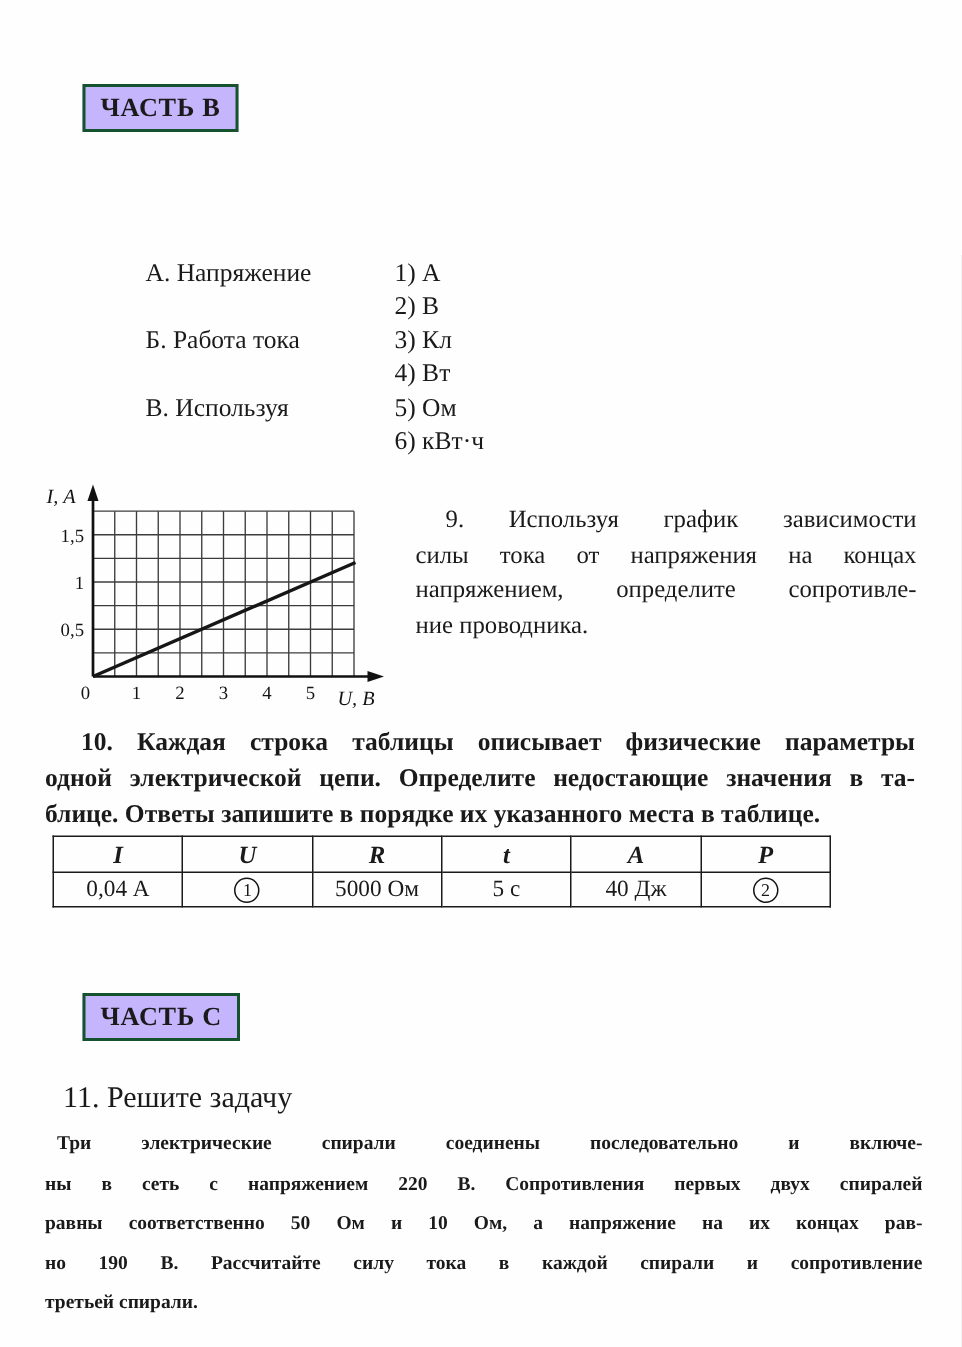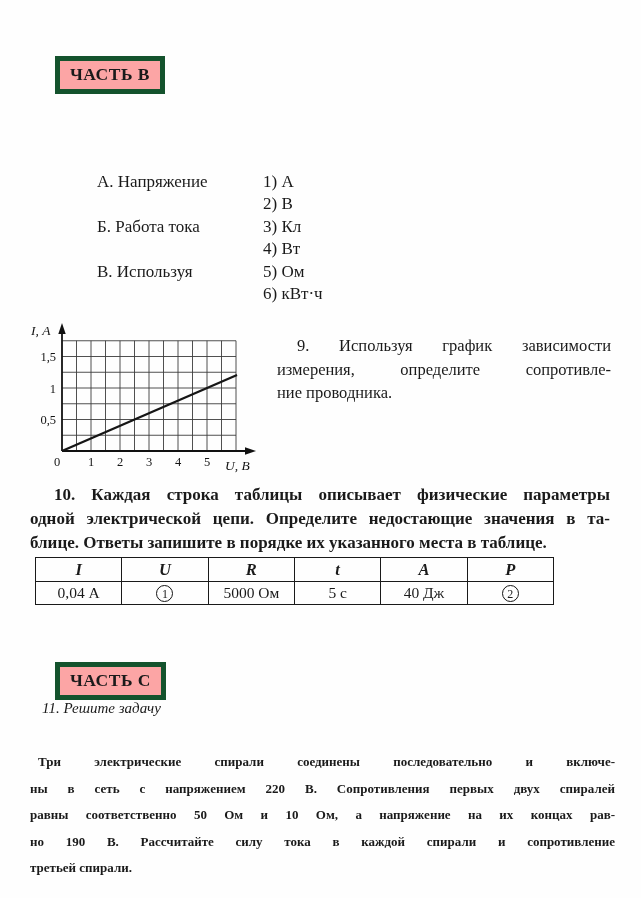--- a/index.html
+++ b/index.html
@@ -4,23 +4,23 @@
 <style>
   html,body { margin:0; padding:0; background:#e8e8e8; }
   .page {
     position:relative; width:641px; height:898px; margin:0 auto;
     background:#fefefe; color:#1a1a1a;
     font-family:"Liberation Serif", serif;
     overflow:hidden;
   }
   .part-box {
     position:absolute; display:inline-block;
-    border:5px solid #14532d; padding:3px 10px 4px;
+    border:2px solid #14532d; padding:3px 10px 4px;
     font-weight:700; font-size:17.5px; letter-spacing:0.5px;
-    background:#fca5a5;
+    background:#c4b5fd;
   }
   #part-b { left:55px; top:56px; }
   #part-c { left:55px; top:662px; }
 
   .para { position:absolute; }
   .para .line { white-space:nowrap; }
   .para .line.just { text-align:justify; text-align-last:justify; white-space:normal; }
   .para .line.last { text-align:left; text-align-last:left; }
 
   #q8 { left:30px; top:97px; width:578px; font-style:italic; font-size:17px; line-height:27px; }
@@ -57,21 +57,21 @@
     height:22px; padding:0 2px; font-size:15.5px;
   }
   #circuit-table th { font-style:italic; font-weight:700; font-size:16.5px; height:23px; }
   .circ {
     display:inline-flex; width:17px; height:17px; box-sizing:border-box;
     border:1.5px solid #141414; border-radius:50%;
     align-items:center; justify-content:center;
     font-size:12px; line-height:1; font-weight:400; vertical-align:middle;
   }
 
-  #q11-title { position:absolute; left:42px; top:700px; font-style:italic; font-size:15px; }
+  #q11-title { position:absolute; left:42px; top:721px; font-size:20px; }
   #q11 { left:30px; top:749px; width:585px; font-weight:700; font-size:13px; line-height:26.5px; }
   #q11 .line.first { text-indent:8px; }
 </style>
 </head>
 <body>
 
 <div class="page">
 
   <div id="part-b" class="part-box">ЧАСТЬ В</div>
 
@@ -127,21 +127,22 @@
       </g>
     <g id="graph-yticks">
         <text x="28" y="106" text-anchor="end" class="tick">0,5</text>
         <text x="28" y="74.5" text-anchor="end" class="tick">1</text>
         <text x="28" y="43" text-anchor="end" class="tick">1,5</text>
       </g>
   </svg>
 
   <div id="q9" class="para">
       <div class="line first just">9. Используя график зависимости</div>
-      <div class="line just">измерения, определите сопротивле-</div>
+      <div class="line just">силы тока от напряжения на концах</div>
+      <div class="line just">напряжением, определите сопротивле-</div>
       <div class="line last">ние проводника.</div>
     </div>
 
   <div id="q10" class="para">
       <div class="line first just">10. Каждая строка таблицы описывает физические параметры</div>
       <div class="line just">одной электрической цепи. Определите недостающие значения в та-</div>
       <div class="line last">блице. Ответы запишите в порядке их указанного места в таблице.</div>
     </div>
 
   <div id="circuit-table">

